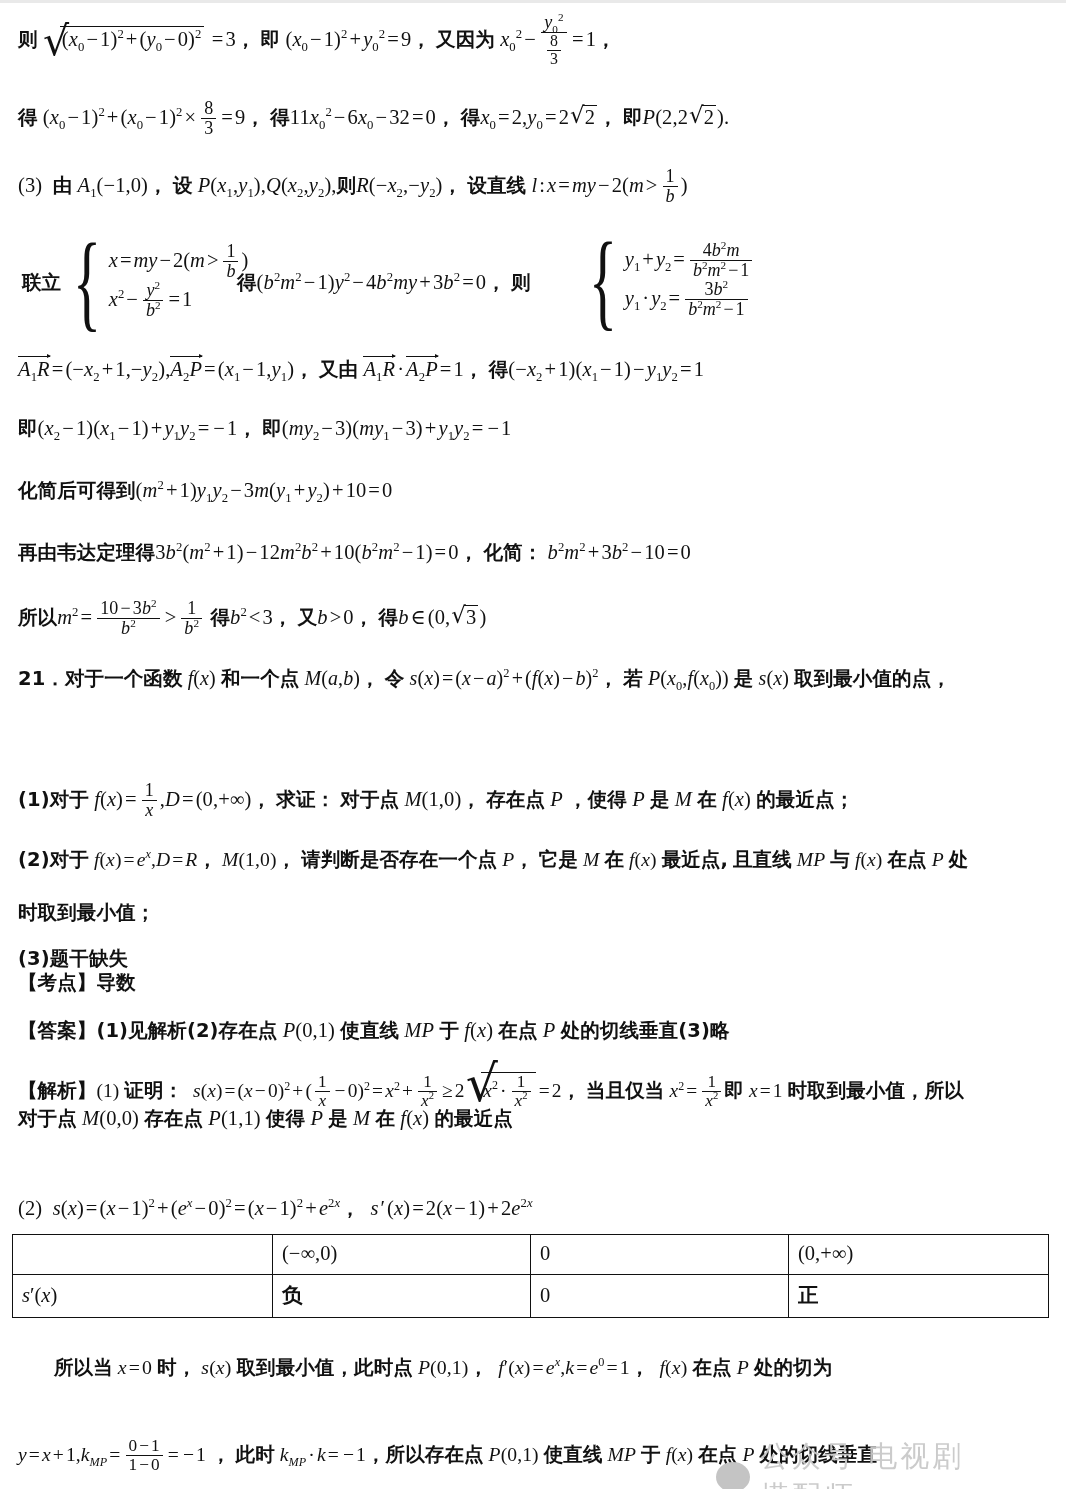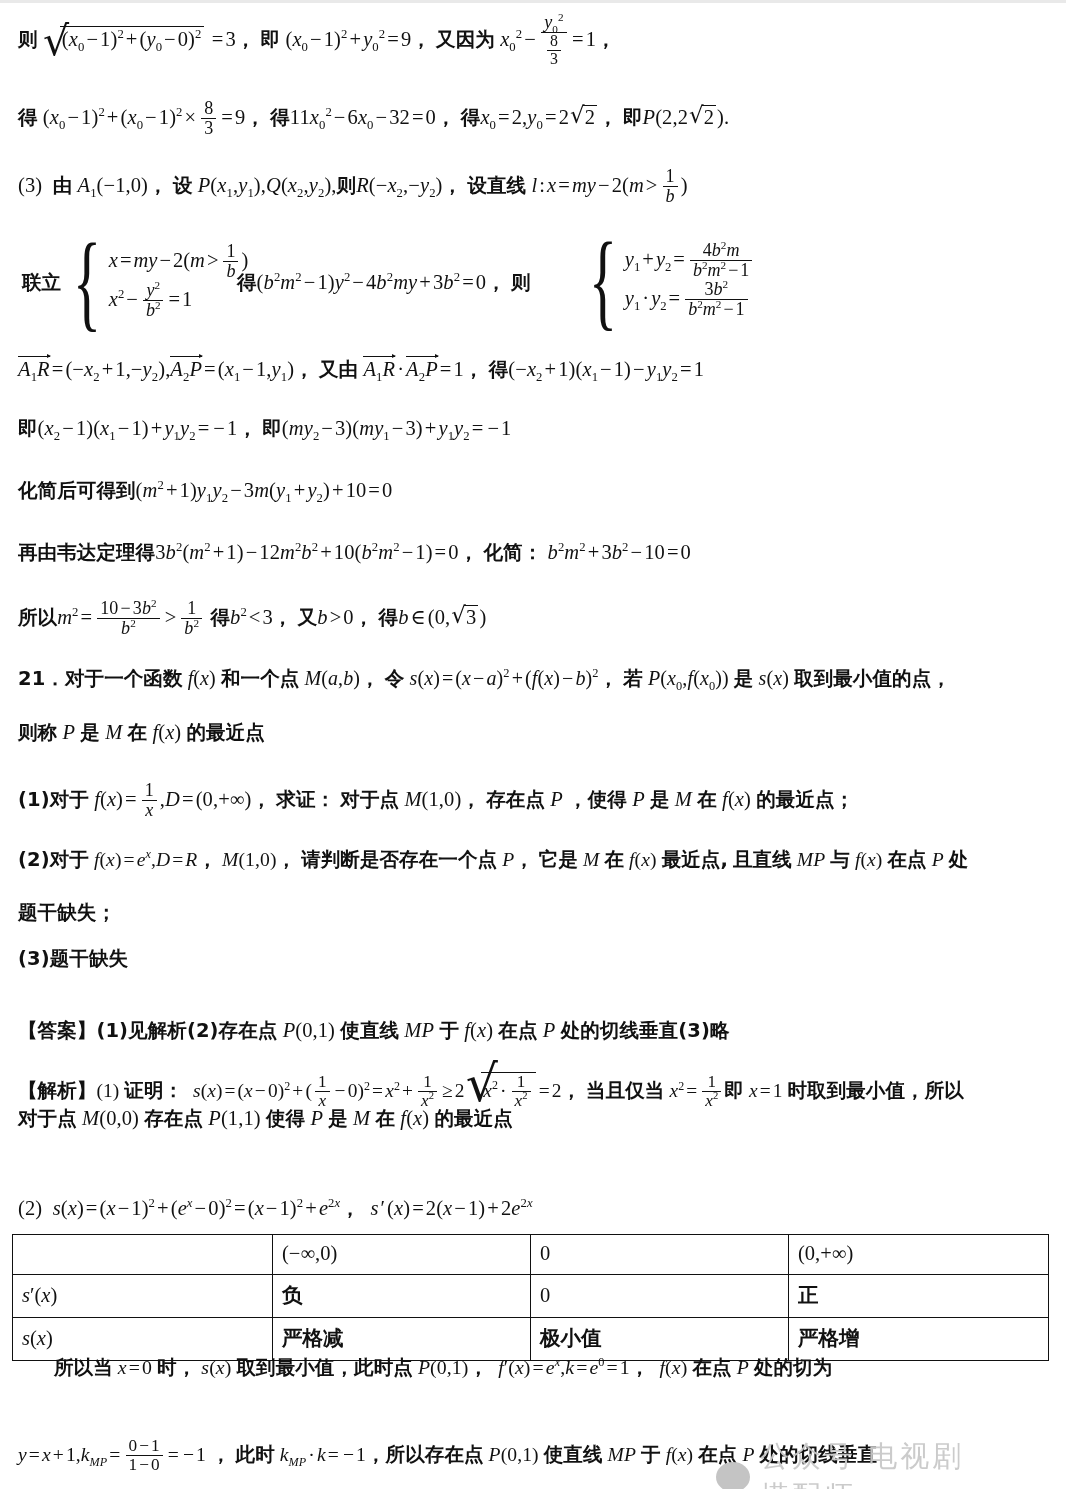--- a/index.html
+++ b/index.html
@@ -245,45 +245,45 @@
     <span class="cn">又</span><span class="mi">b</span><span class="mo">&gt;</span><span class="mn">0</span><span class="cn">，</span>
     <span class="cn">得</span><span class="mi">b</span><span class="mo">∈</span><span class="mn">(0,</span><span class="sqrt"><span class="rad"><span class="mn">3</span></span></span><span class="mn">)</span>
   </div>
 
   <div class="line" style="top:668px; font-size:20px;">
     <span class="cn">21．对于一个函数</span>&nbsp;<span class="mi">f</span><span class="mn">(</span><span class="mi">x</span><span class="mn">)</span>&nbsp;<span class="cn">和一个点</span>&nbsp;<span class="mi">M</span><span class="mn">(</span><span class="mi">a</span><span class="mn">,</span><span class="mi">b</span><span class="mn">)</span><span class="cn">，</span>
     <span class="cn">令</span>&nbsp;<span class="mi">s</span><span class="mn">(</span><span class="mi">x</span><span class="mn">)</span><span class="mo">=</span><span class="mn">(</span><span class="mi">x</span><span class="mo">−</span><span class="mi">a</span><span class="mn">)</span><sup class="s">2</sup><span class="mo">+</span><span class="mn">(</span><span class="mi">f</span><span class="mn">(</span><span class="mi">x</span><span class="mn">)</span><span class="mo">−</span><span class="mi">b</span><span class="mn">)</span><sup class="s">2</sup><span class="cn">，</span>
     <span class="cn">若</span>&nbsp;<span class="mi">P</span><span class="mn">(</span><span class="mi">x</span><sub class="s">0</sub><span class="mn">,</span><span class="mi">f</span><span class="mn">(</span><span class="mi">x</span><sub class="s">0</sub><span class="mn">))</span>&nbsp;<span class="cn">是</span>&nbsp;<span class="mi">s</span><span class="mn">(</span><span class="mi">x</span><span class="mn">)</span>&nbsp;<span class="cn">取到最小值的点，</span>
   </div>
 
-  <div class="line" style="top:722px;">
-    <span class="cn">则称</span>&nbsp;<span class="mi">P</span>&nbsp;<span class="cn">是</span>&nbsp;<span class="mi">M</span>&nbsp;<span class="cn">在</span>&nbsp;<span class="mi">f</span><span class="mn">(</span><span class="mi">x</span><span class="mn">)</span>&nbsp;<span class="cn">的最近点</span>
-  </div>
 
   <div class="line" style="top:782px;">
     <span class="cn">(1)对于</span>&nbsp;<span class="mi">f</span><span class="mn">(</span><span class="mi">x</span><span class="mn">)</span><span class="mo">=</span><span class="frac"><span class="num"><span class="mn">1</span></span><span class="den"><span class="mi">x</span></span></span><span class="mn">,</span><span class="mi">D</span><span class="mo">=</span><span class="mn">(0,+∞)</span><span class="cn">，</span>
     <span class="cn">求证：</span>&nbsp;<span class="cn">对于点</span>&nbsp;<span class="mi">M</span><span class="mn">(1,0)</span><span class="cn">，</span>
     <span class="cn">存在点</span>&nbsp;<span class="mi">P</span>&nbsp;<span class="cn">，</span><span class="cn">使得</span>&nbsp;<span class="mi">P</span>&nbsp;<span class="cn">是</span>&nbsp;<span class="mi">M</span>&nbsp;<span class="cn">在</span>&nbsp;<span class="mi">f</span><span class="mn">(</span><span class="mi">x</span><span class="mn">)</span>&nbsp;<span class="cn">的最近点；</span>
   </div>
 
   <div class="line" style="top:850px; font-size:19.6px;">
     <span class="cn">(2)对于</span>&nbsp;<span class="mi">f</span><span class="mn">(</span><span class="mi">x</span><span class="mn">)</span><span class="mo">=</span><span class="mi">e</span><sup class="s"><span class="mi">x</span></sup><span class="mn">,</span><span class="mi">D</span><span class="mo">=</span><span class="mi">R</span><span class="cn">，</span>
     <span class="mi">M</span><span class="mn">(1,0)</span><span class="cn">，</span>
     <span class="cn">请判断是否存在一个点</span>&nbsp;<span class="mi">P</span><span class="cn">，</span>
     <span class="cn">它是</span>&nbsp;<span class="mi">M</span>&nbsp;<span class="cn">在</span>&nbsp;<span class="mi">f</span><span class="mn">(</span><span class="mi">x</span><span class="mn">)</span>&nbsp;<span class="cn">最近点,</span>&nbsp;<span class="cn">且直线</span>&nbsp;<span class="mi">MP</span>&nbsp;<span class="cn">与</span>&nbsp;<span class="mi">f</span><span class="mn">(</span><span class="mi">x</span><span class="mn">)</span>&nbsp;<span class="cn">在点</span>&nbsp;<span class="mi">P</span>&nbsp;<span class="cn">处</span>
   </div>
 
   <div class="line" style="top:902px;">
-    <span class="cn">题干缺失；</span>
+    <span class="cn">时取到最小值；</span>
   </div>
 
   <div class="line" style="top:940px;margin-top:8px;">
     <span class="cn">(3)题干缺失</span>
   </div>
 
+  <div class="line" style="top:972px;">
+    <span class="cn">【考点】导数</span>
+  </div>
 
   <div class="line" style="top:1020px;">
     <span class="cn">【答案】</span><span class="cn">(1)见解析(2)存在点</span>&nbsp;<span class="mi">P</span><span class="mn">(0,1)</span>&nbsp;<span class="cn">使直线</span>&nbsp;<span class="mi">MP</span>&nbsp;<span class="cn">于</span>&nbsp;<span class="mi">f</span><span class="mn">(</span><span class="mi">x</span><span class="mn">)</span>&nbsp;<span class="cn">在点</span>&nbsp;<span class="mi">P</span>&nbsp;<span class="cn">处的切线垂直(3)略</span>
   </div>
 
   <div class="line" style="top:1072px; font-size:19.4px;">
     <span class="cn">【解析】</span><span class="mn">(1)</span>&nbsp;<span class="cn">证明：</span>&nbsp;
     <span class="mi">s</span><span class="mn">(</span><span class="mi">x</span><span class="mn">)</span><span class="mo">=</span><span class="mn">(</span><span class="mi">x</span><span class="mo">−</span><span class="mn">0)</span><sup class="s">2</sup><span class="mo">+</span><span class="mn">(</span><span class="frac"><span class="num"><span class="mn">1</span></span><span class="den"><span class="mi">x</span></span></span><span class="mo">−</span><span class="mn">0)</span><sup class="s">2</sup><span class="mo">=</span><span class="mi">x</span><sup class="s">2</sup><span class="mo">+</span><span class="frac"><span class="num"><span class="mn">1</span></span><span class="den"><span class="mi">x</span><sup class="s">2</sup></span></span><span class="mo">≥</span><span class="mn">2</span><span class="sqrt tall"><span class="rad"><span class="mi">x</span><sup class="s">2</sup><span class="mo">·</span><span class="frac"><span class="num"><span class="mn">1</span></span><span class="den"><span class="mi">x</span><sup class="s">2</sup></span></span></span></span><span class="mo">=</span><span class="mn">2</span><span class="cn">，</span>
     <span class="cn">当且仅当</span>&nbsp;<span class="mi">x</span><sup class="s">2</sup><span class="mo">=</span><span class="frac"><span class="num"><span class="mn">1</span></span><span class="den"><span class="mi">x</span><sup class="s">2</sup></span></span><span class="cn">即</span>&nbsp;<span class="mi">x</span><span class="mo">=</span><span class="mn">1</span>&nbsp;<span class="cn">时取到最小值，所以</span>
   </div>
@@ -304,26 +304,20 @@
       <td style="width:258px;">(−∞,0)</td>
       <td style="width:258px;">0</td>
       <td style="width:260px;">(0,+∞)</td>
     </tr>
     <tr>
       <td><span class="mi">s</span><span class="mo" style="padding:0;">′</span><span class="mn">(</span><span class="mi">x</span><span class="mn">)</span></td>
       <td class="cn">负</td>
       <td>0</td>
       <td class="cn">正</td>
     </tr>
-    <tr>
-      <td><span class="mi">s</span><span class="mn">(</span><span class="mi">x</span><span class="mn">)</span></td>
-      <td class="cn">严格减</td>
-      <td class="cn">极小值</td>
-      <td class="cn">严格增</td>
-    </tr>
   </tbody>
     </table>
 
   <div class="line" style="top:1358px; font-size:19.8px;margin-left:36px;">
     <span class="cn">所以当</span>&nbsp;<span class="mi">x</span><span class="mo">=</span><span class="mn">0</span>&nbsp;<span class="cn">时，</span>&nbsp;<span class="mi">s</span><span class="mn">(</span><span class="mi">x</span><span class="mn">)</span>&nbsp;<span class="cn">取到最小值，此时点</span>&nbsp;<span class="mi">P</span><span class="mn">(0,1)</span><span class="cn">，</span>&nbsp;
     <span class="mi">f</span><span class="mo" style="padding:0;">′</span><span class="mn">(</span><span class="mi">x</span><span class="mn">)</span><span class="mo">=</span><span class="mi">e</span><sup class="s"><span class="mi">x</span></sup><span class="mn">,</span><span class="mi">k</span><span class="mo">=</span><span class="mi">e</span><sup class="s">0</sup><span class="mo">=</span><span class="mn">1</span><span class="cn">，</span>&nbsp;
     <span class="mi">f</span><span class="mn">(</span><span class="mi">x</span><span class="mn">)</span>&nbsp;<span class="cn">在点</span>&nbsp;<span class="mi">P</span>&nbsp;<span class="cn">处的切为</span>
   </div>
 
   <div class="line" style="top:1438px; font-size:19.6px;">

